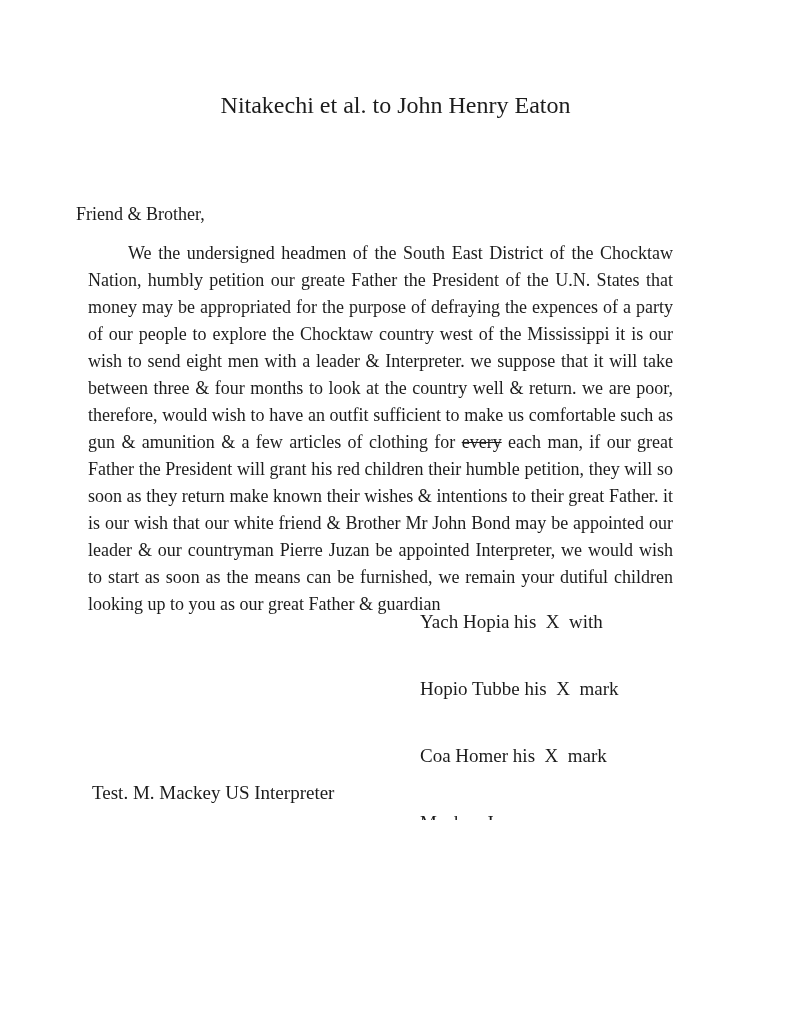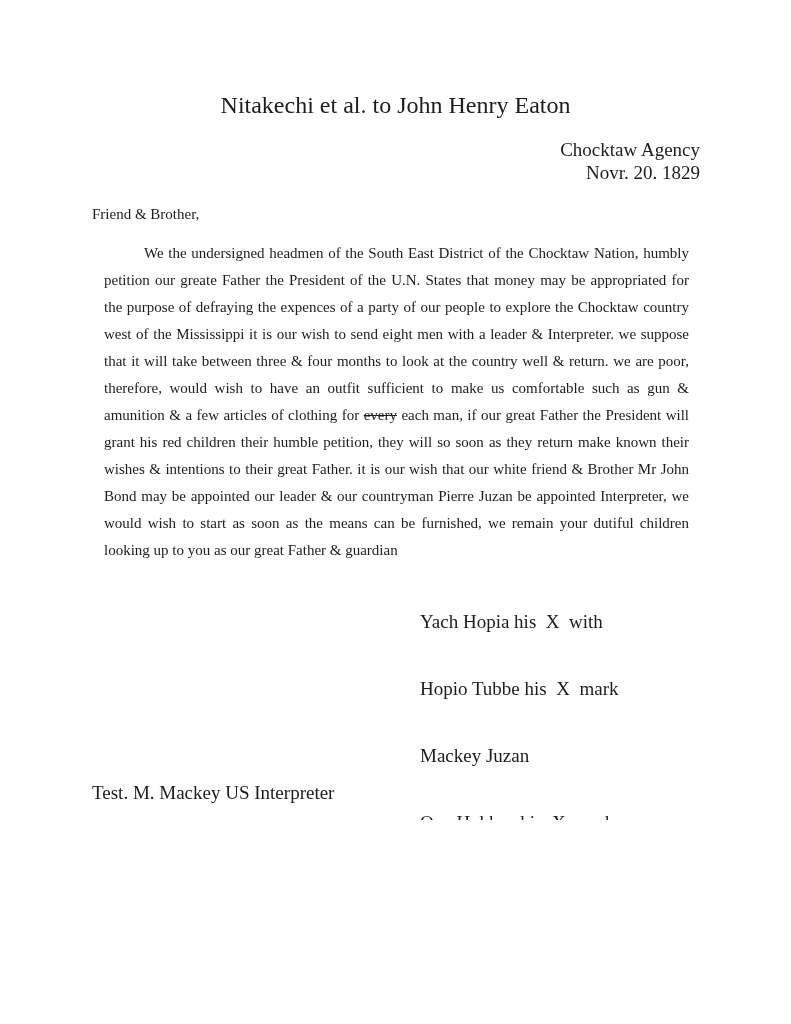--- a/index.html
+++ b/index.html
@@ -30,23 +30,23 @@
     position: absolute;
     top: 138px;
     right: 91px;
     text-align: right;
     font-size: 19px;
     line-height: 23px;
   }
   .letter-body {
     position: absolute;
     top: 201px;
-    left: 92px;
+    left: 76px;
     width: 609px;
-    font-size: 15px;
+    font-size: 18px;
     line-height: 27px;
   }
   .salutation {
     text-align: left;
   }
   .letter-paragraph {
     margin: 12px;
     text-align: justify;
     text-indent: 40px;
   }
@@ -77,33 +77,30 @@
     margin-left: 8px;
   }
 </style>
 </head>
 <body>
 
 <div class="page">
 
   <div class="doc-title">Nitakechi et al. to John Henry Eaton</div>
 
-  <div class="dateline">
-    <div>Chocktaw Agency</div>
-    <div>Novr. 20. 1829</div>
-  </div>
 
   <div class="letter-body">
     <div class="salutation">Friend &amp; Brother,</div>
     <p class="letter-paragraph"><span>We the undersigned headmen of the South East District of the Chocktaw Nation, humbly petition our greate Father the President of the U.N. States that money may be appropriated for the purpose of defraying the expences of a party of our people to explore the Chocktaw country west of the Mississippi it is our wish to send eight men with a leader &amp; Interpreter.  we suppose that it will take between three &amp; four months to look at the country well &amp; return.  we are poor, therefore, would wish to have an outfit sufficient to make us comfortable such as gun &amp; amunition &amp; a few articles of clothing for </span><span class="strike">every</span><span> each man, if our great Father the President will grant his red children their humble petition, they will so soon as they return make known their wishes &amp; intentions to their great Father.  it is our wish that our white friend &amp; Brother Mr John Bond may be appointed our leader &amp; our countryman Pierre Juzan be appointed Interpreter, we would wish to start as soon as the means can be furnished, we remain your dutiful children looking up to you as our great Father &amp; guardian</span></p>
   </div>
 
   <div class="signature-block">
     <div>Yach Hopia his  X  with</div>
     <div>Hopio Tubbe his  X  mark</div>
+    <div>Coa Homer his  X  mark</div>
     <div>Mackey Juzan</div>
     <div>Ona Hubbee his  X  mark</div>
     
     
     
   </div>
 
   <div class="witness-line">Test. M. Mackey US Interpreter</div>
 
   <div class="source-line">National Archives, Washington, D.C., Record Group 75, M234-169.</div>

